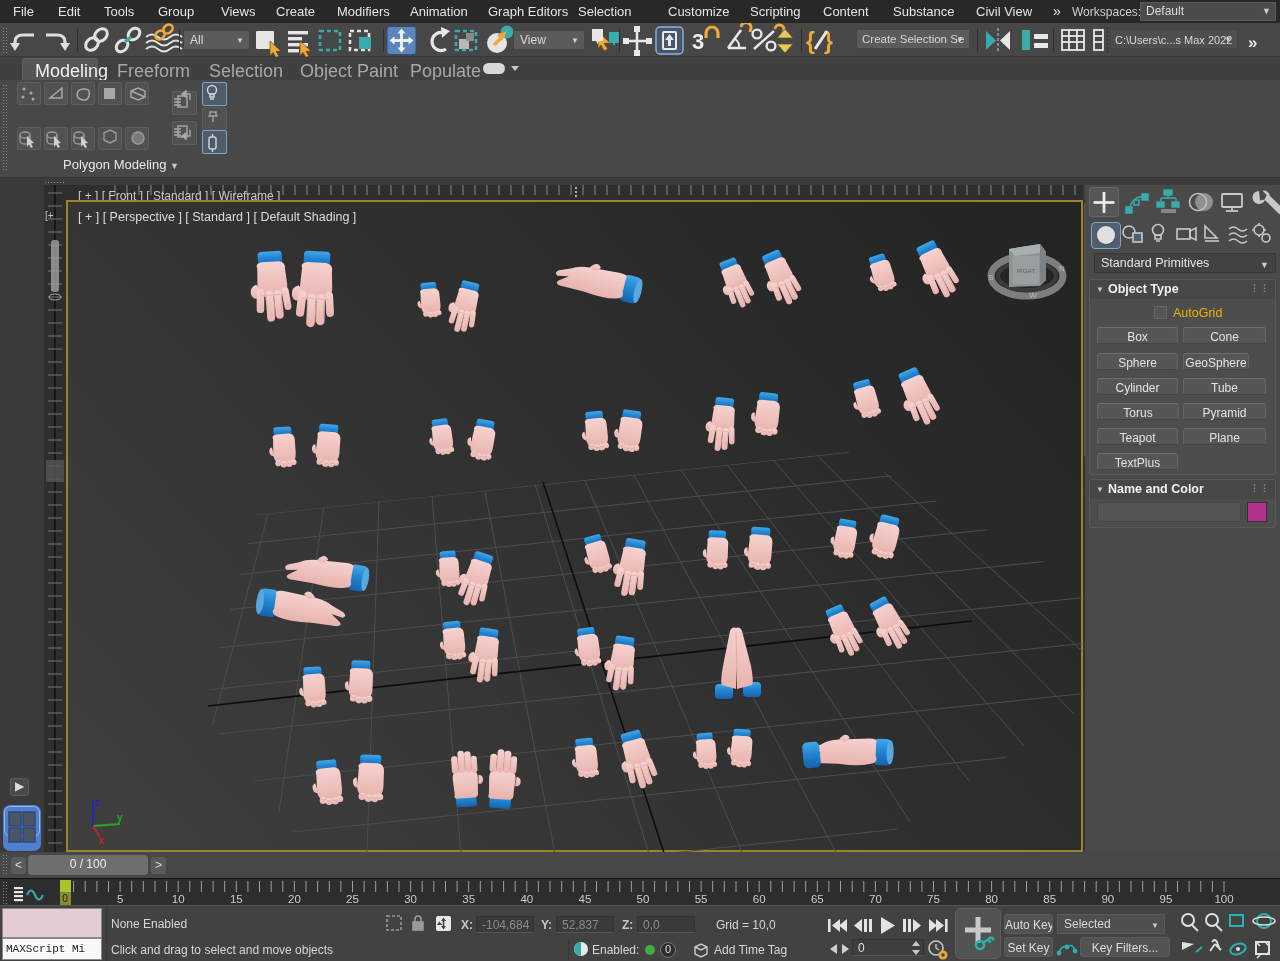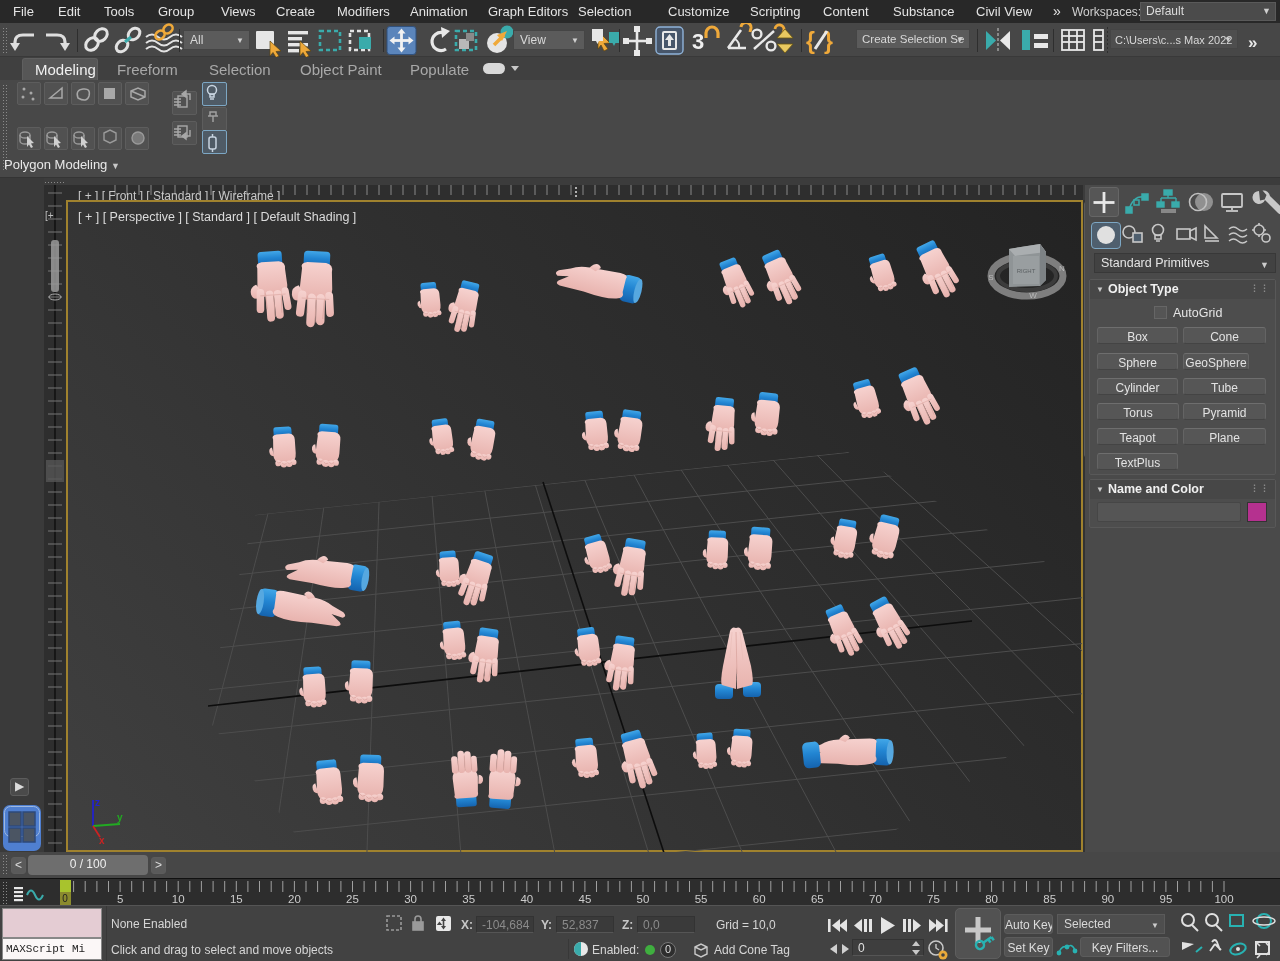--- a/index.html
+++ b/index.html
@@ -10,27 +10,27 @@
 #menubar{left:0;top:0;width:1280px;height:23px;background:#282828;color:#e4e4e4;font-size:13px}
 #menubar span{position:absolute;top:4px;white-space:nowrap}
 #wsbox{left:1140px;top:2px;width:136px;height:19px;background:#4b4b4b;border:1px solid #5a5a5a;color:#dcdcdc;font-size:12px;padding:1px 5px}
 #wsbox .dn{position:absolute;right:4px;top:3px;color:#cfcfcf;font-size:9px}
 
 #toolbar{left:0;top:23px;width:1280px;height:34px;background:#474747;border-bottom:1px solid #393939}
 .drop{position:absolute;background:#5b5b5b;border:1px solid #454545;color:#d8d8d8;font-size:12px;padding:2px 6px;height:20px;white-space:nowrap;overflow:hidden}
 .drop .dn{position:absolute;right:5px;top:5px;color:#d0d0d0;font-size:8px}
 
 #ribtabs{left:0;top:57px;width:1280px;height:23px;background:#404040}
-#ribtabs span{position:absolute;top:4px;font-size:15px;color:#a8a8a8}
+#ribtabs span{position:absolute;top:4px;font-size:18px;color:#a8a8a8}
 #tabactive{left:22px;top:1px;width:76px;height:22px;background:#565656;border:1px solid #5f5f5f;border-bottom:none;border-radius:3px 3px 0 0}
 #ribbon{left:0;top:80px;width:1280px;height:98px;background:#484848;border-bottom:1px solid #343434}
 .rbtn{position:absolute;width:24px;height:23px;background:#515151;border:1px solid #5d5d5d;border-radius:2px}
 .rbig{position:absolute;width:25px;height:24px;background:#515151;border:1px solid #5d5d5d;border-radius:2px}
 .rsel{background:#4f5b66;border:1px solid #7da7c4}
-#polylabel{position:absolute;left:4px;top:77px;width:222px;height:20px;color:#e8e8e8;font-size:13px;}
+#polylabel{position:absolute;left:10px;top:77px;width:222px;height:20px;color:#e8e8e8;font-size:13px;text-align:center}
 
 #leftcol{left:0;top:178px;width:44px;height:674px;background:#3a3a3a}
 #minivp{left:44px;top:185px;width:22px;height:667px;background:#2e2e2e}
 
 #vpstrip{left:66px;top:185px;width:1017px;height:27px;background:#2e2e2e;overflow:hidden}
 #viewport{left:66px;top:200px;width:1017px;height:652px;border:2px solid #a0822e;background:linear-gradient(48deg,#404040,#2f2f2f 55%,#232323)}
 #vplabel{left:78px;top:210px;color:#dcdcdc;font-size:12.5px}
 
 #cmdpanel{left:1085px;top:185px;width:195px;height:776px;background:#4a4a4a}
 .cbtn{position:absolute;height:17px;background:#565656;border:1px solid #646464;border-top-color:#6e6e6e;border-bottom-color:#444;border-radius:3px;color:#e2e2e2;font-size:12px;text-align:center;padding-top:2px}
@@ -683,21 +683,21 @@
  <path d="M144,44 q4.5,-4 9,0 t9,0 M144,50 q4.5,-4 9,0 t9,0 M144,56 q4.5,-4 9,0 t9,0" stroke-width="1.4"></path>
  <circle cx="174" cy="45" r="5"></circle>
           <circle cx="181" cy="53" r="4"></circle>
           <path d="M174,38 v2 M174,50 v2 M167,45 h2 M179,45 h2"></path>
 </g>
 </svg>
 <div class="abs" style="left:9px;top:68px;width:182px;height:20px;background:#424242;border:1px solid #383838;color:#e4e4e4;font-size:12.5px;padding:2px 6px">Standard Primitives<span style="position:absolute;right:6px;top:6px;font-size:9px;color:#ccc">▼</span></div>
 <div class="roll" style="top:94px;height:196px">
  <div class="rollhead"><span style="position:absolute;left:6px;top:5px;color:#c8c8c8;font-size:8px">▼</span>Object Type<span style="position:absolute;right:5px;top:3px;color:#8a8a8a;font-size:9px;letter-spacing:1px">⋮⋮</span></div>
  <div class="abs" style="left:64px;top:26px;width:13px;height:13px;background:#555;border:1px solid #666"></div>
- <span class="abs" style="left:83px;top:26px;color:#e5e5e5;font-size:12.5px">AutoGrid</span>
+ <span class="abs" style="left:83px;top:26px;color:#eab308;font-size:12.5px">AutoGrid</span>
  <div class="cbtn" style="left:7px;top:47px;width:81px">Box</div>
         <div class="cbtn" style="left:93px;top:47px;width:83px">Cone</div>
  <div class="cbtn" style="left:7px;top:73px;width:81px">Sphere</div>
         <div class="cbtn" style="left:93px;top:73px;width:66px">GeoSphere</div>
  <div class="cbtn" style="left:7px;top:98px;width:81px">Cylinder</div>
         <div class="cbtn" style="left:93px;top:98px;width:83px">Tube</div>
  <div class="cbtn" style="left:7px;top:123px;width:82px">Torus</div>
         <div class="cbtn" style="left:93px;top:123px;width:83px">Pyramid</div>
  <div class="cbtn" style="left:7px;top:148px;width:81px">Teapot</div>
         <div class="cbtn" style="left:93px;top:148px;width:83px">Plane</div>
@@ -891,21 +891,21 @@
 </svg>
 <span class="abs" style="left:592px;top:37px">Enabled:</span>
 <div class="abs" style="left:645px;top:39px;width:10px;height:10px;border-radius:50%;background:#3fae3f"></div>
 <div class="abs" style="left:660px;top:36px;width:16px;height:16px;border-radius:50%;background:#2e2e2e;border:1px solid #777;color:#ddd;font-size:11px;text-align:center">0</div>
 <svg width="20" height="20" style="position:absolute;left:692px;top:35px">
         <g fill="none" stroke="#c8c8c8" stroke-width="1.4">
           <polygon points="3,6 9,3 15,6 15,13 9,16 3,13"></polygon>
           <polyline points="3,6 9,9 15,6 M9,9 9,16"></polyline>
         </g>
       </svg>
-<span class="abs" style="left:714px;top:37px">Add Cone Tag</span>
+<span class="abs" style="left:714px;top:37px">Add Time Tag</span>
 <svg width="130" height="24" style="position:absolute;left:825px;top:8px">
 <g fill="#e4e4e4">
  <rect x="3" y="5" width="2.6" height="13"></rect>
           <polygon points="15,5 15,18 7,11.5"></polygon>
           <polygon points="22,5 22,18 14,11.5"></polygon>
  <polygon points="37,5 37,18 29,11.5"></polygon>
           <rect x="39" y="5" width="3" height="13"></rect>
           <rect x="44" y="5" width="3" height="13"></rect>
  <polygon points="56,3 56,20 70,11.5"></polygon>
  <rect x="78" y="5" width="3" height="13"></rect>

